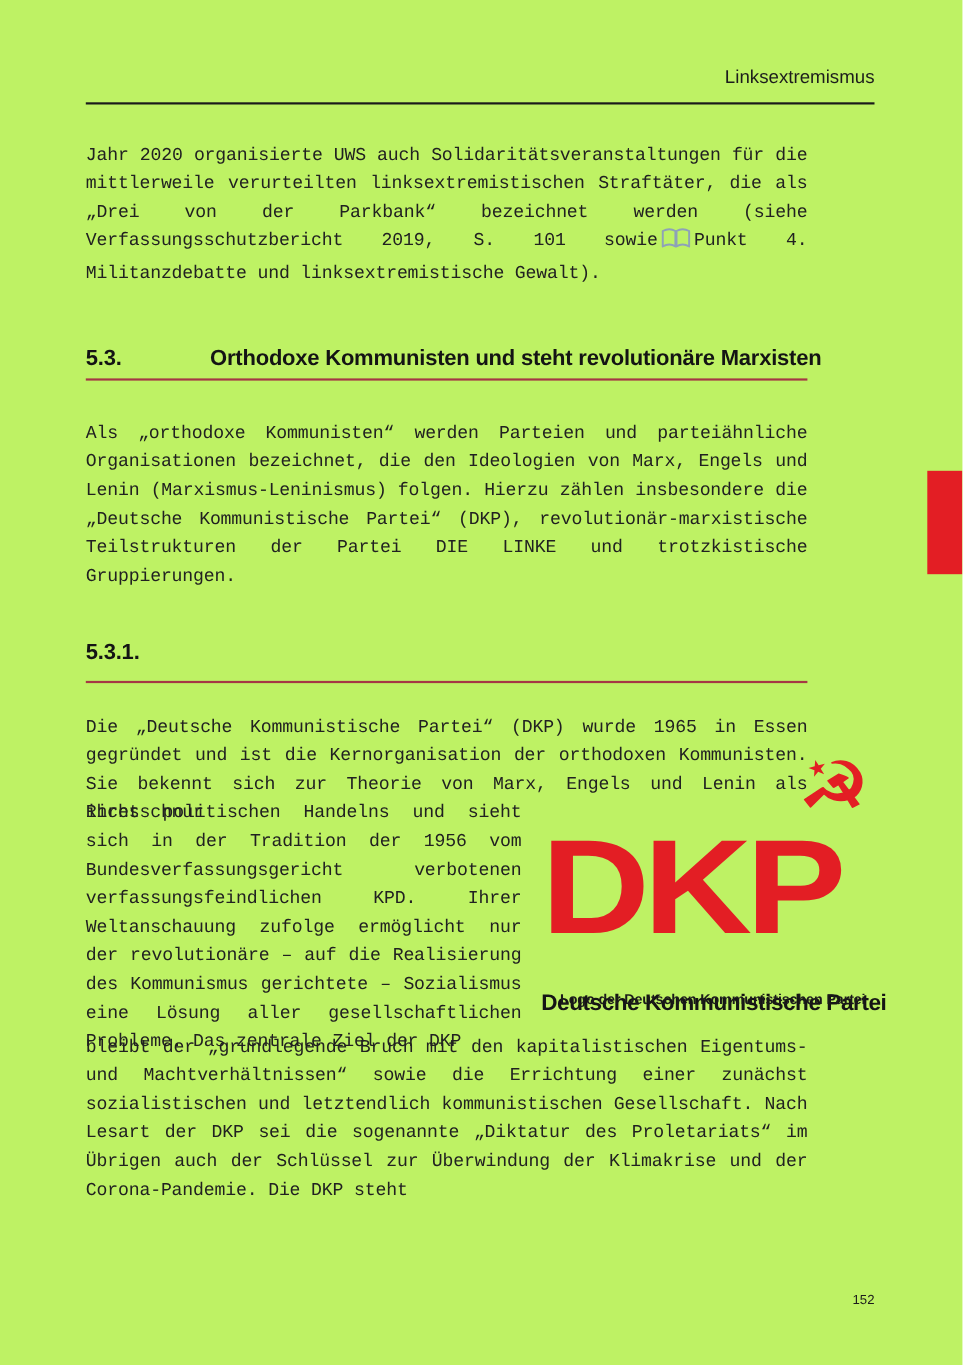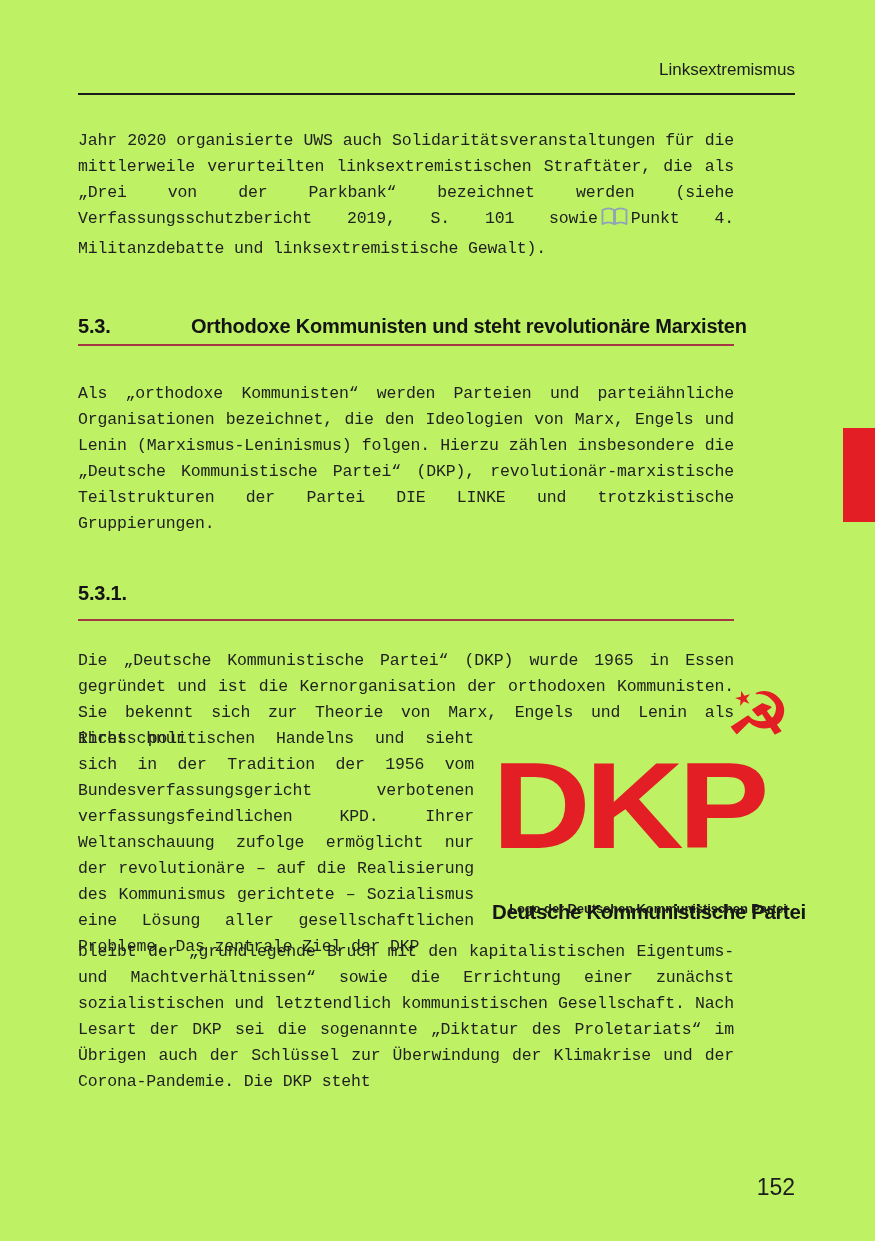--- a/index.html
+++ b/index.html
@@ -12,21 +12,21 @@
     font-size:16.5px; line-height:26px; text-align:justify;
     letter-spacing:-0.15px; color:#212121;font-family:Liberation Mono, monospace;
   }
   .rule-black { height:2px; background:#1a1a1a; }
   .rule-red   { height:2px; background:#a53844; }
   .heading { display:flex; font-weight:bold; color:#141414; font-size:20px; line-height:27px; letter-spacing:-0.2px; }
   .heading .num { width:70px; flex:none; }
   .heading .title-nowrap { white-space:nowrap; }
   .heading .title-multiline { white-space:pre-line; }
   .header-label { font-size:17px; color:#1c1c1c; }
-  .page-number { font-size:23px; color:#1c1c1c; }
+  .page-number { font-size:12px; color:#1c1c1c; }
   .book-icon { display:inline-block; vertical-align:-4px; margin:0 3px; }
   .side-tab { background:#e31e24; }
   .emblem { pointer-events:none; }
   .emblem .hs {
     position:absolute; left:16px; top:0; font-size:66px; line-height:66px;
     color:#e31e24; transform:rotate(16deg);
     font-family:"DejaVu Sans", sans-serif; -webkit-text-stroke:1.5px #e31e24;
   }
   .emblem .star {
     position:absolute; left:20px; top:4px; font-size:20px; line-height:20px;

